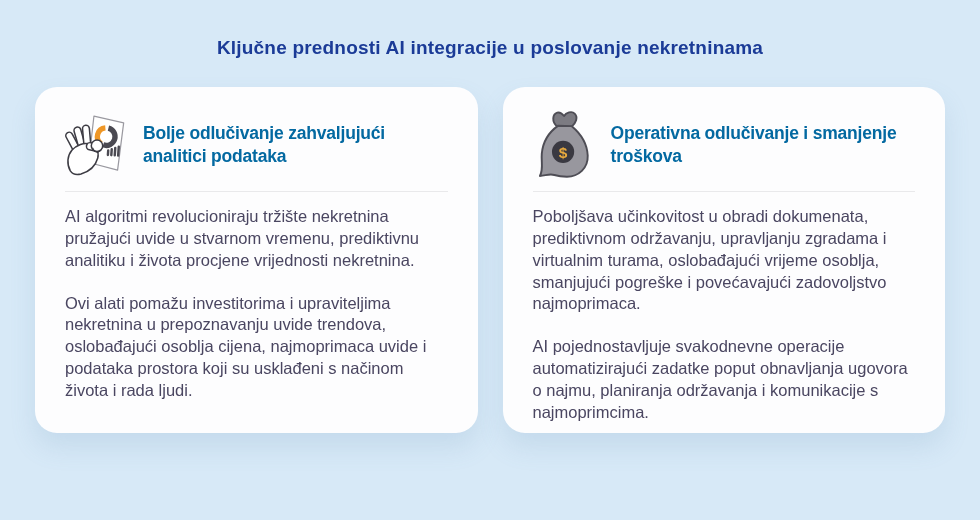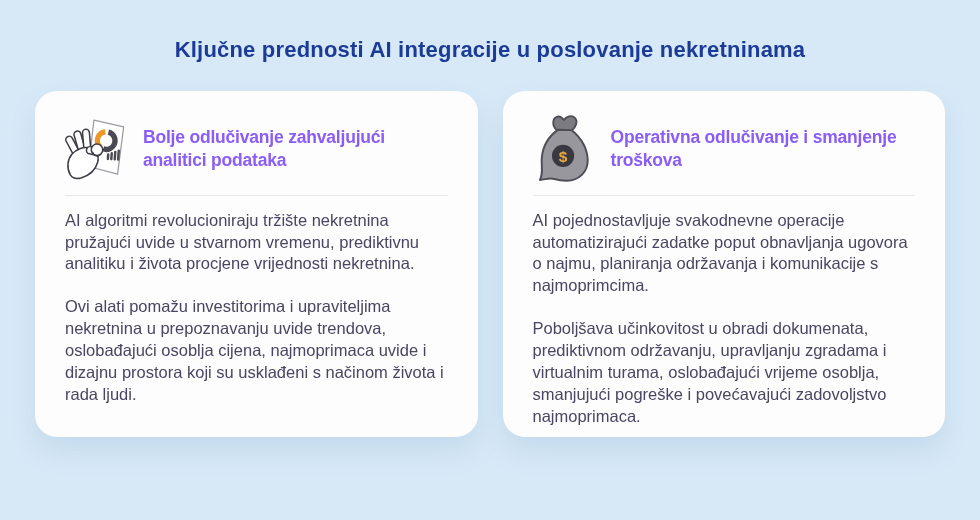--- a/index.html
+++ b/index.html
@@ -6,21 +6,21 @@
   body{
     width:980px;height:520px;overflow:hidden;
     background:#d7e9f7;
     font-family:"Liberation Sans", sans-serif;
     -webkit-font-smoothing:antialiased;
   }
   .page-title{
     margin:36px auto 0;
     width:800px;
     text-align:center;
-    font-size:22px;
+    font-size:19px;
     line-height:1.3;
     font-weight:bold;
     letter-spacing:.2px;
     color:#1b3b97;
   }
   .cards{
     display:flex;
     gap:25px;
     margin:26px 35px 0;
   }
@@ -43,21 +43,21 @@
     flex:none;
     width:64px;height:76px;
     display:flex;align-items:center;justify-content:center;
   }
   .card-heading{
     margin:0;
     font-size:17.5px;
     line-height:1.3;
     letter-spacing:-.2px;
     font-weight:bold;
-    color:#8b5cf6;
+    color:#0369a1;
   }
   .divider{
     border:none;
     border-top:1.5px solid #e9e9eb;
     margin:8px 0 0;
   }
   .card-body p{
     margin:14px 0 0;
     font-size:16.5px;
     line-height:1.33;
@@ -102,21 +102,21 @@
               <circle cx="42" cy="45" r="7.5"></circle>
               <path d="M36.5,48 C37.5,51.5 40,53.5 43.5,53.5" fill="none" stroke-width="1.6"></path>
             </g>
           </svg>
         </div>
         <h2 class="card-heading">Bolje odlučivanje zahvaljujući analitici podataka</h2>
       </div>
       <hr class="divider">
       <div class="card-body">
         <p><span>AI algoritmi revolucioniraju tržište nekretnina pružajući </span><span class="b">uvide u stvarnom vremenu</span><span>, </span><span class="b">prediktivnu analitiku</span><span> i </span><span class="b">života procjene vrijednosti nekretnina</span><span>.</span></p>
-        <p><span>Ovi alati pomažu investitorima i upraviteljima nekretnina u </span><span class="b">prepoznavanju uvide trendova</span><span>, </span><span class="b">oslobađajući</span><span> osoblja cijena, </span><span class="b">najmoprimaca</span><span> uvide i </span><span class="b">dizajnu</span><span> prostora koji su usklađeni s načinom života i rada ljudi.</span></p>
+        <p><span>Ovi alati pomažu investitorima i upraviteljima nekretnina u </span><span class="b">prepoznavanju uvide trendova</span><span>, </span><span class="b">oslobađajući</span><span> osoblja cijena, </span><span class="b">najmoprimaca</span><span> uvide i </span><span class="b">podataka</span><span> prostora koji su usklađeni s načinom života i rada ljudi.</span></p>
       </div>
     </section>
 
     <section class="card">
       <div class="card-header">
         <div class="card-icon">
           <svg width="58" height="72" viewBox="0 0 60 74" xmlns="http://www.w3.org/2000/svg">
             <g stroke="#4e4d55" stroke-width="2" stroke-linejoin="round">
 
               <path d="M22,18 C16,13 17,5 22,3.5 C25,2.6 27,4.5 29,7 C31,3.5 37,1.5 40,4.5 C44,8.5 41,14.5 37,18 Z" fill="#7c7b82"></path>
@@ -124,19 +124,19 @@
               <path d="M23,17 C13,24 7,35 6,46 C5.2,55 8,62 4,69 C10,68.6 14,66.5 19,68 C24,69.6 28,69.8 32,69.8 C44,69.8 54,61 53.5,48 C53,35 46,25 37,17.5 Z" fill="#98979e"></path>
             </g>
             <circle cx="28" cy="44" r="11.5" fill="#3a3941"></circle>
             <text x="28" y="50" text-anchor="middle" font-size="16" font-weight="bold" fill="#e9ab3e" font-family="Liberation Sans, sans-serif">$</text>
           </svg>
         </div>
         <h2 class="card-heading">Operativna odlučivanje i smanjenje troškova</h2>
       </div>
       <hr class="divider">
       <div class="card-body">
+        <p><span class="b">Poboljšava učinkovitost</span><span> u obradi dokumenata, </span><span class="b">prediktivnom održavanju</span><span>, </span><span class="b">upravljanju zgradama</span><span> i </span><span class="b">virtualnim turama</span><span>, oslobađajući vrijeme osoblja, smanjujući pogreške i povećavajući zadovoljstvo najmoprimaca.</span></p>
         <p><span>AI pojednostavljuje svakodnevne operacije </span><span class="b">automatizirajući zadatke</span><span> poput obnavljanja ugovora o najmu, planiranja održavanja i komunikacije s najmoprimcima.</span></p>
-        <p><span class="b">Poboljšava učinkovitost</span><span> u obradi dokumenata, </span><span class="b">prediktivnom održavanju</span><span>, </span><span class="b">upravljanju zgradama</span><span> i </span><span class="b">virtualnim turama</span><span>, oslobađajući vrijeme osoblja, smanjujući pogreške i povećavajući zadovoljstvo najmoprimaca.</span></p>
       </div>
     </section>
 
   </div>
 </div>
 
 </body></html>

